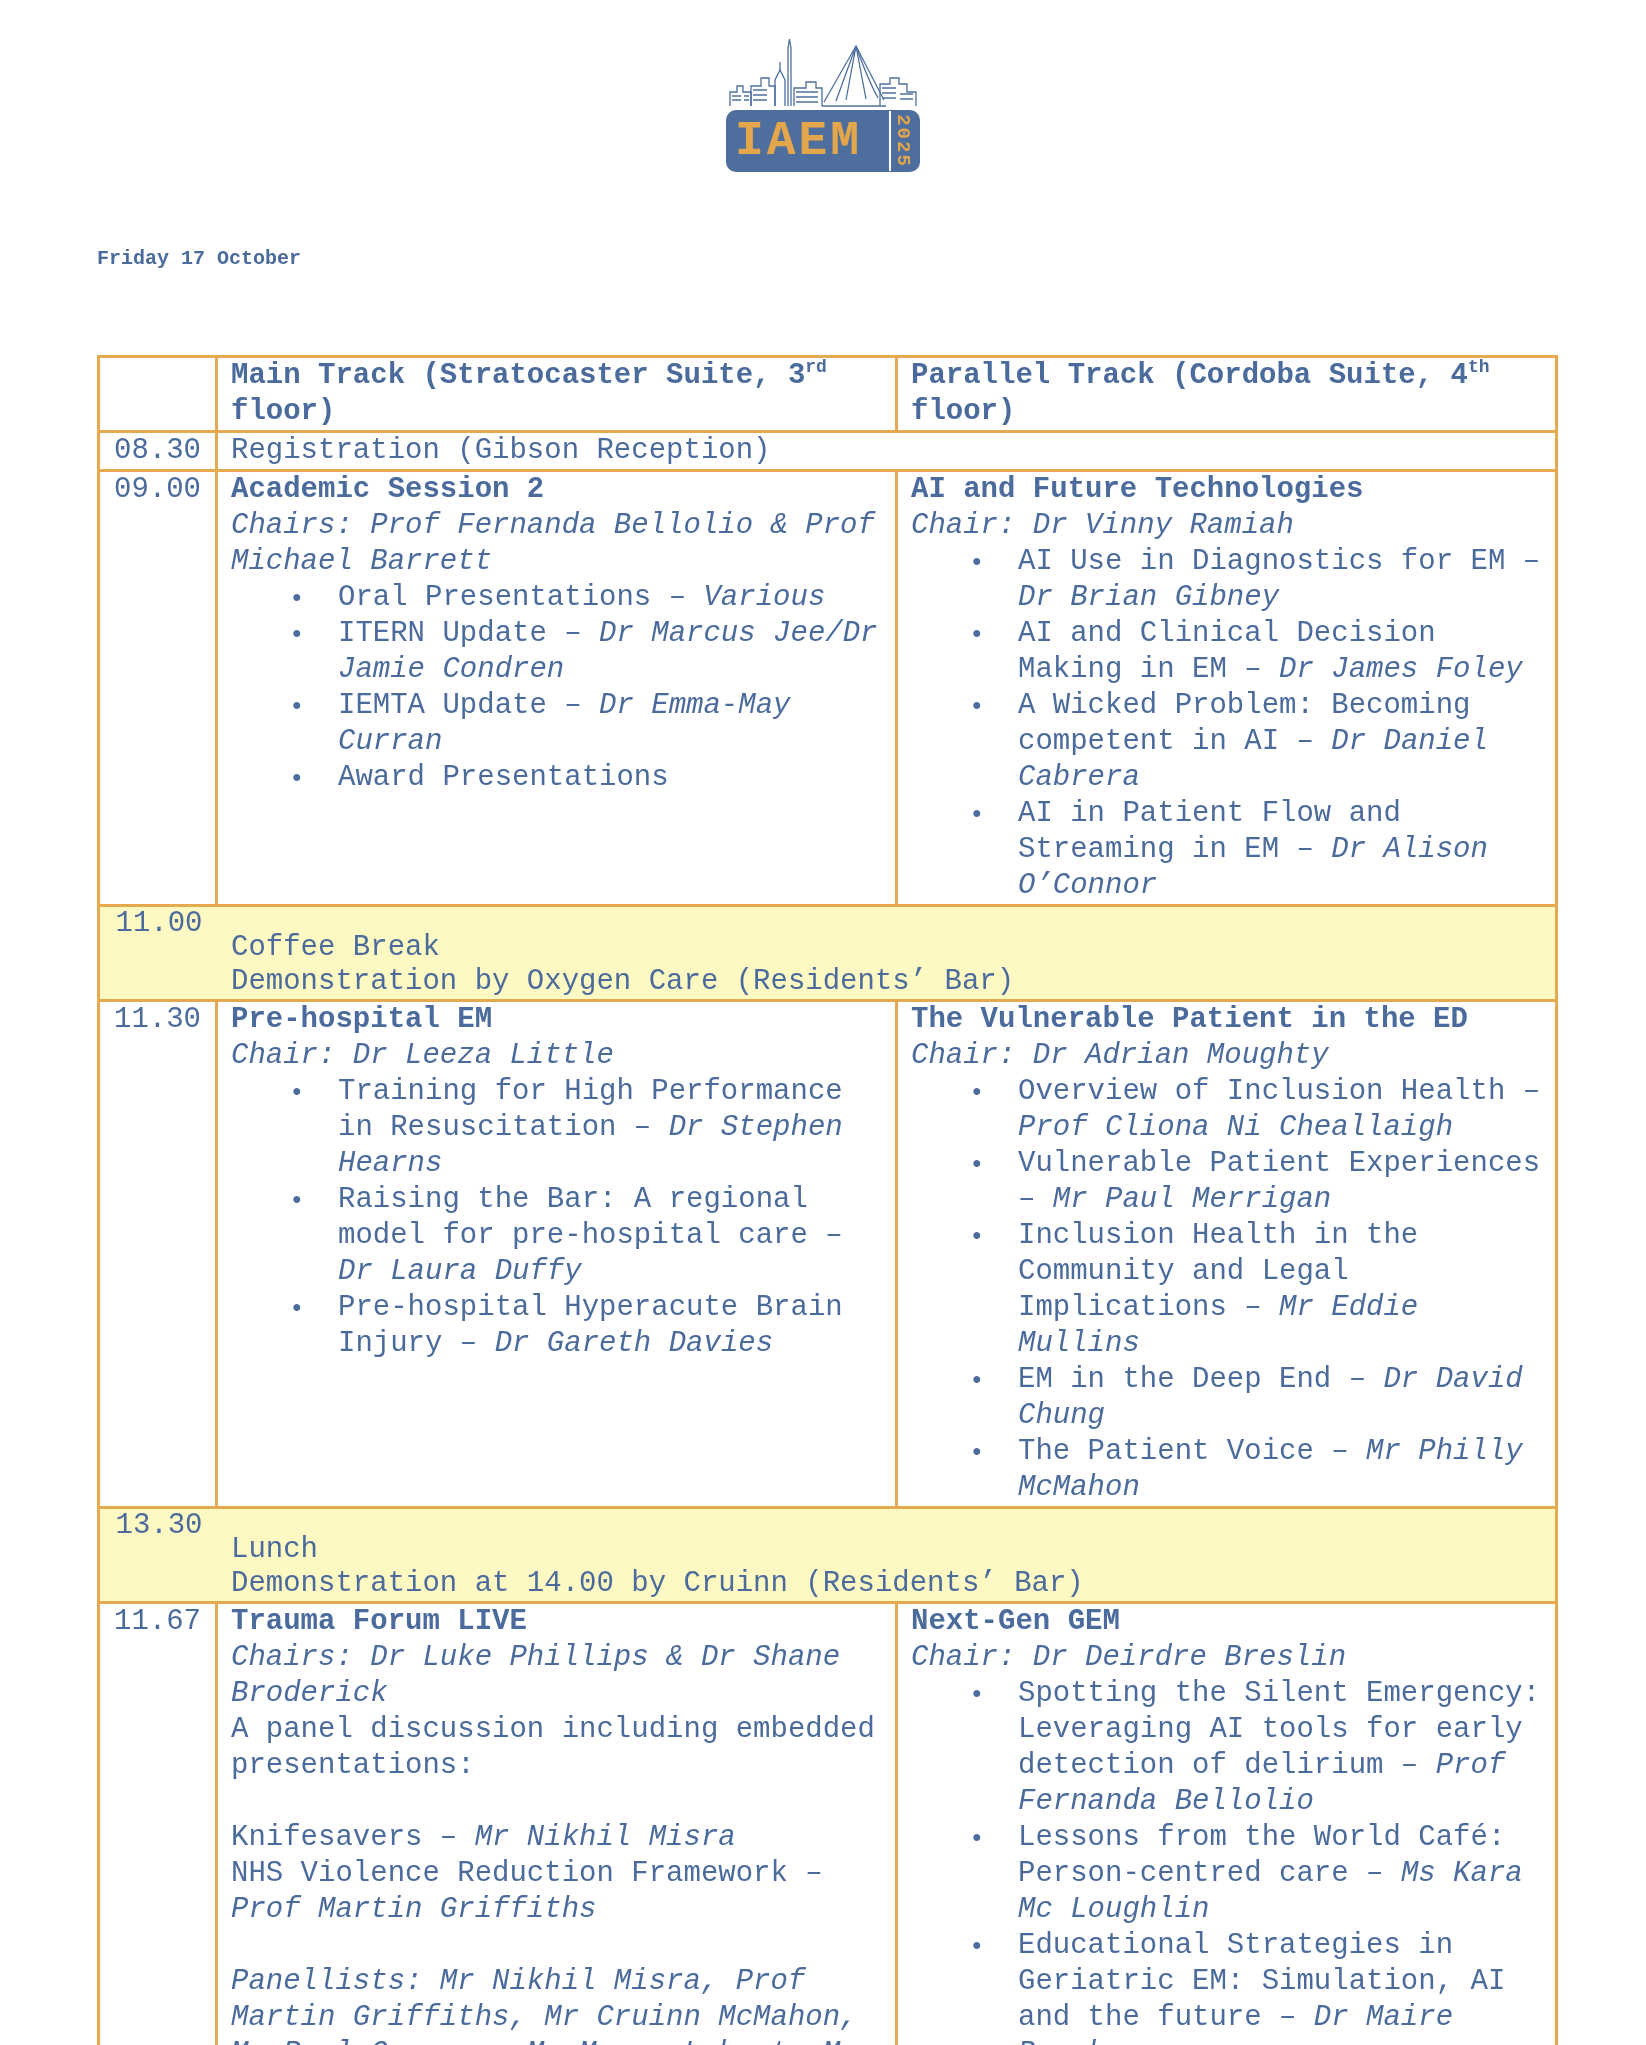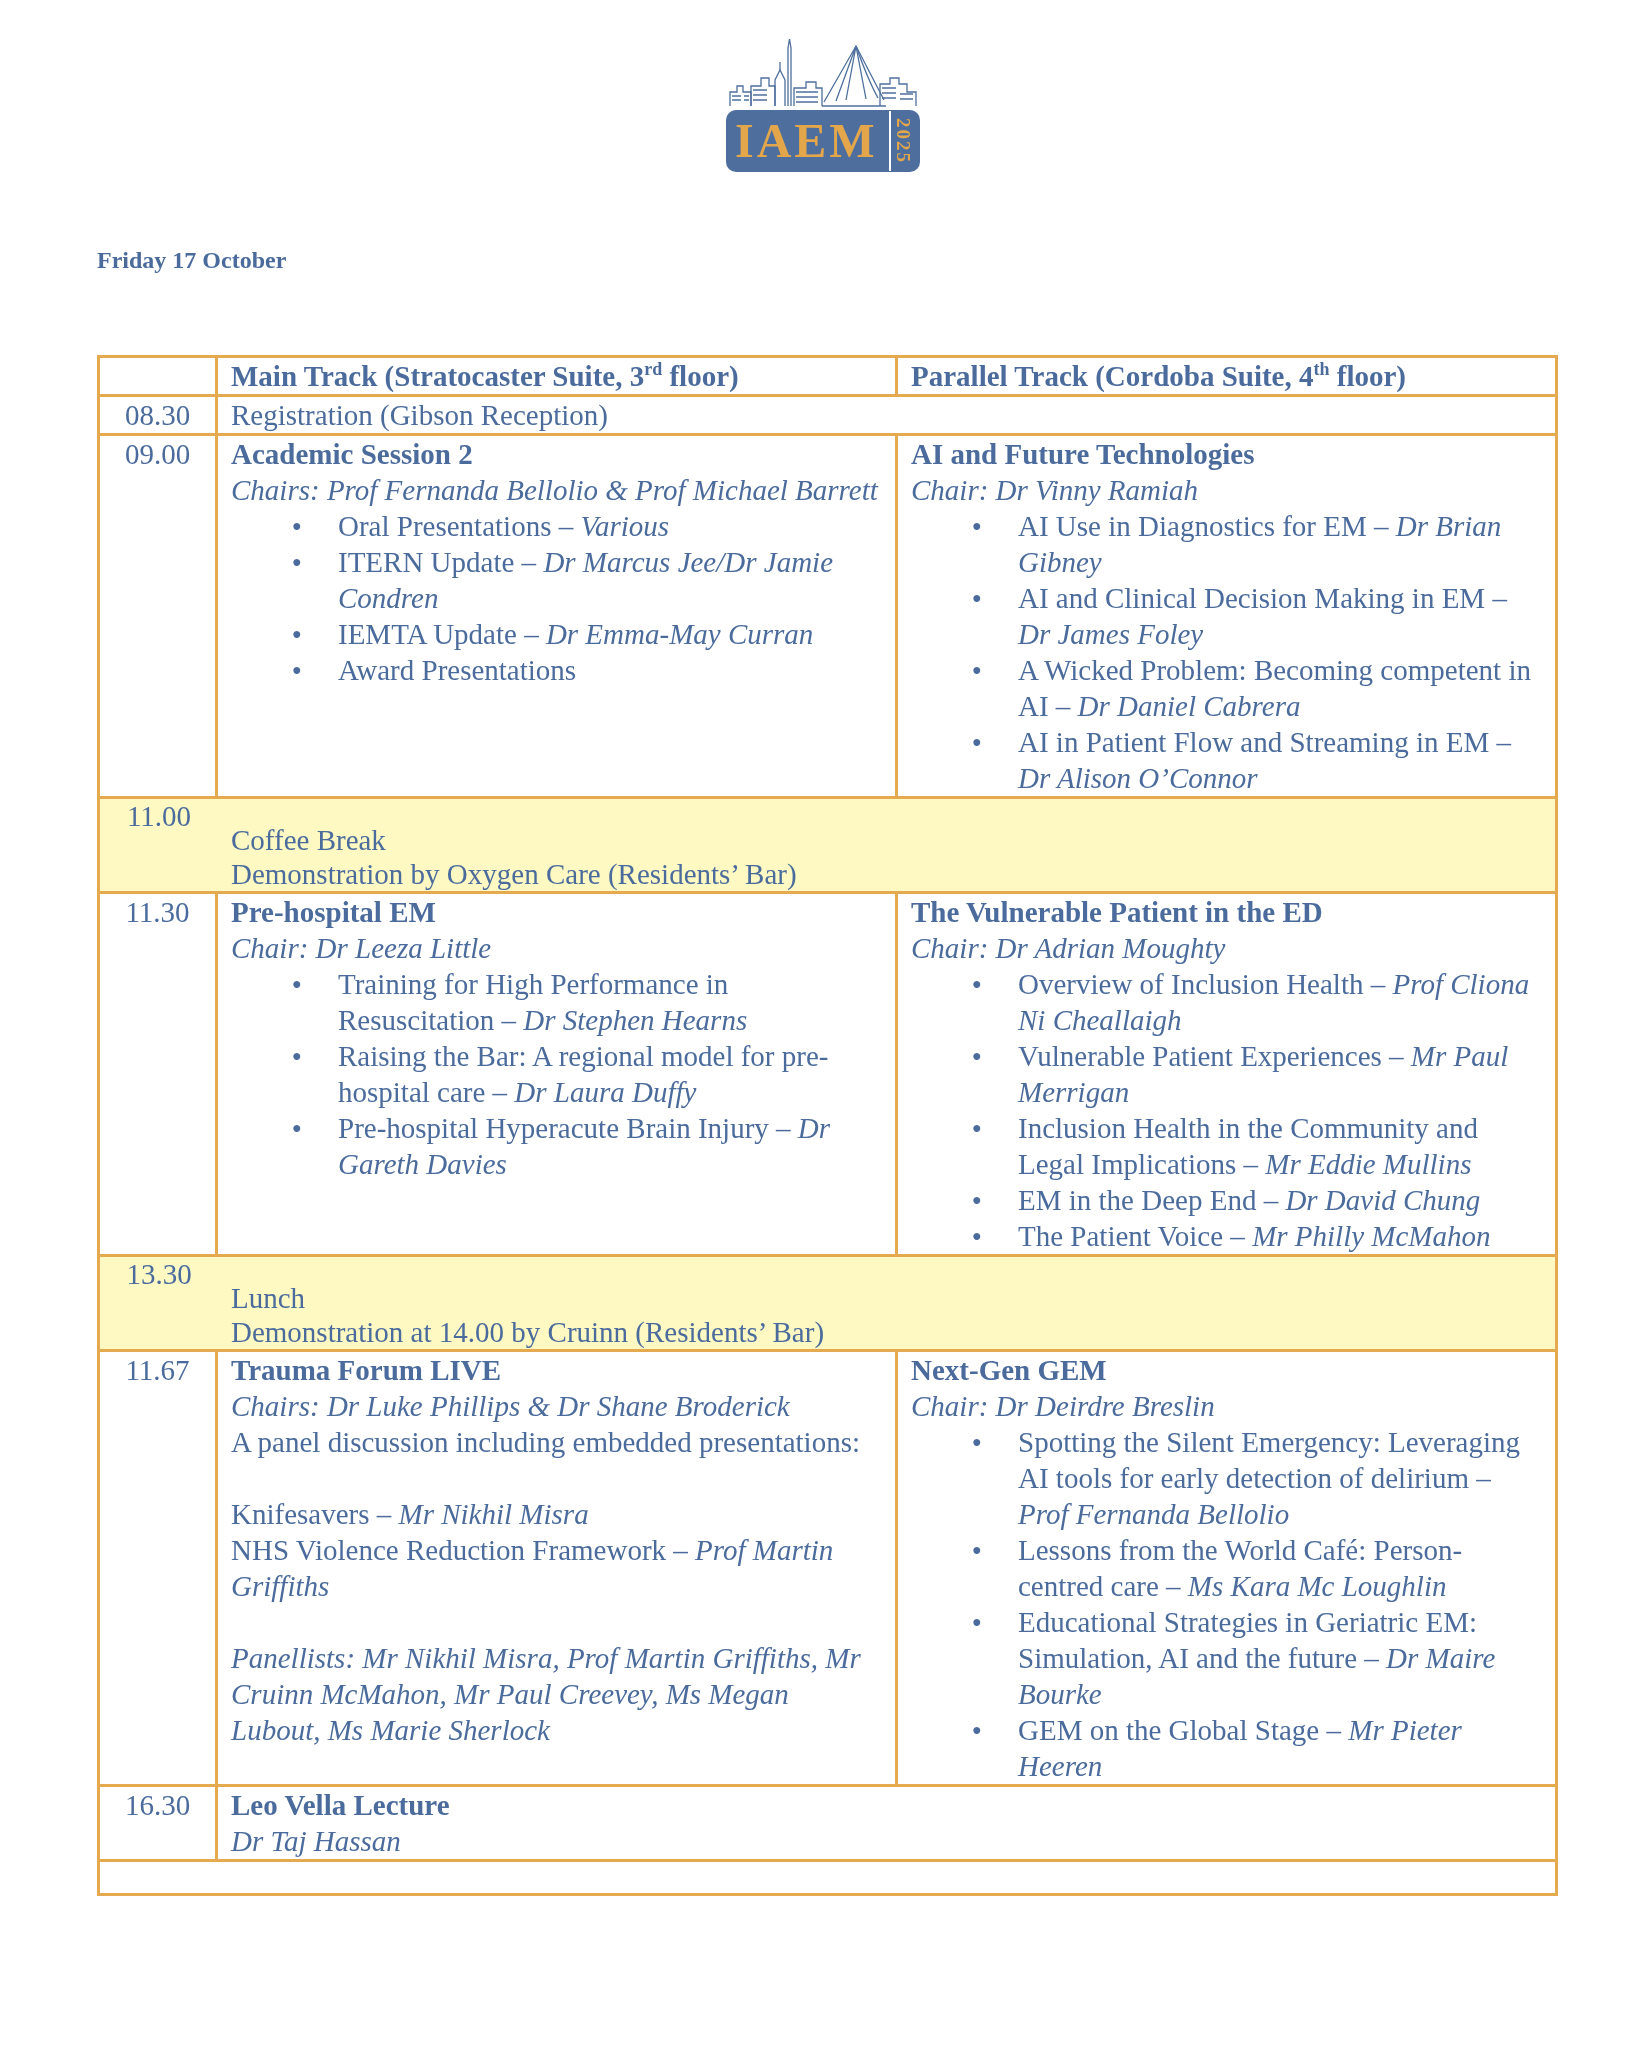--- a/index.html
+++ b/index.html
@@ -1,18 +1,18 @@
 <!DOCTYPE html>
 <html><head>
 <meta charset="utf-8">
 <style>
   html,body{margin:0;padding:0;background:#ffffff;}
   .page{
     position:relative;width:1646px;height:2045px;background:#fff;
-    font-family:Liberation Serif, serif;color:#4A6B9C;overflow:hidden;
+    font-family:Liberation Mono, monospace;color:#4A6B9C;overflow:hidden;
   }
   
   .logo{position:absolute;left:726px;top:36px;width:194px;}
   .skyline{display:block;margin:0 auto 2px auto;}
   .logo-box{
     display:flex;align-items:stretch;background:#4E6F9E;border-radius:10px;
     height:62px;box-sizing:border-box;padding:1px 5px 1px 9px;
   }
   .logo-acronym{
     flex:1;color:#E3A64A;font-weight:bold;font-size:49px;line-height:60px;
@@ -20,21 +20,21 @@
   }
   .logo-year{
     width:24px;border-left:2px solid #ffffff;margin-left:2px;
     display:flex;align-items:center;justify-content:center;overflow:visible;
   }
   .logo-year span{
     display:block;transform:rotate(90deg);color:#E3A64A;font-weight:bold;
     font-size:19px;letter-spacing:2px;white-space:nowrap;
   }
   
-  .doc-title{position:absolute;left:97px;top:247px;font-size:24px;font-weight:bold;}
+  .doc-title{position:absolute;left:97px;top:247px;font-size:20px;font-weight:bold;}
   
   table.sched{
     position:absolute;left:97px;top:355px;width:1458px;
     border-collapse:collapse;table-layout:fixed;
     font-size:29px;line-height:36px;color:#4A6B9C;border-radius:20px;
   }
   col.c-time{width:118px;} col.c-main{width:680px;} col.c-par{width:660px;}
   .sched th,.sched td{
     border:3px solid #E5A94F;vertical-align:top;padding:0;text-align:left;font-weight:normal;
   }

